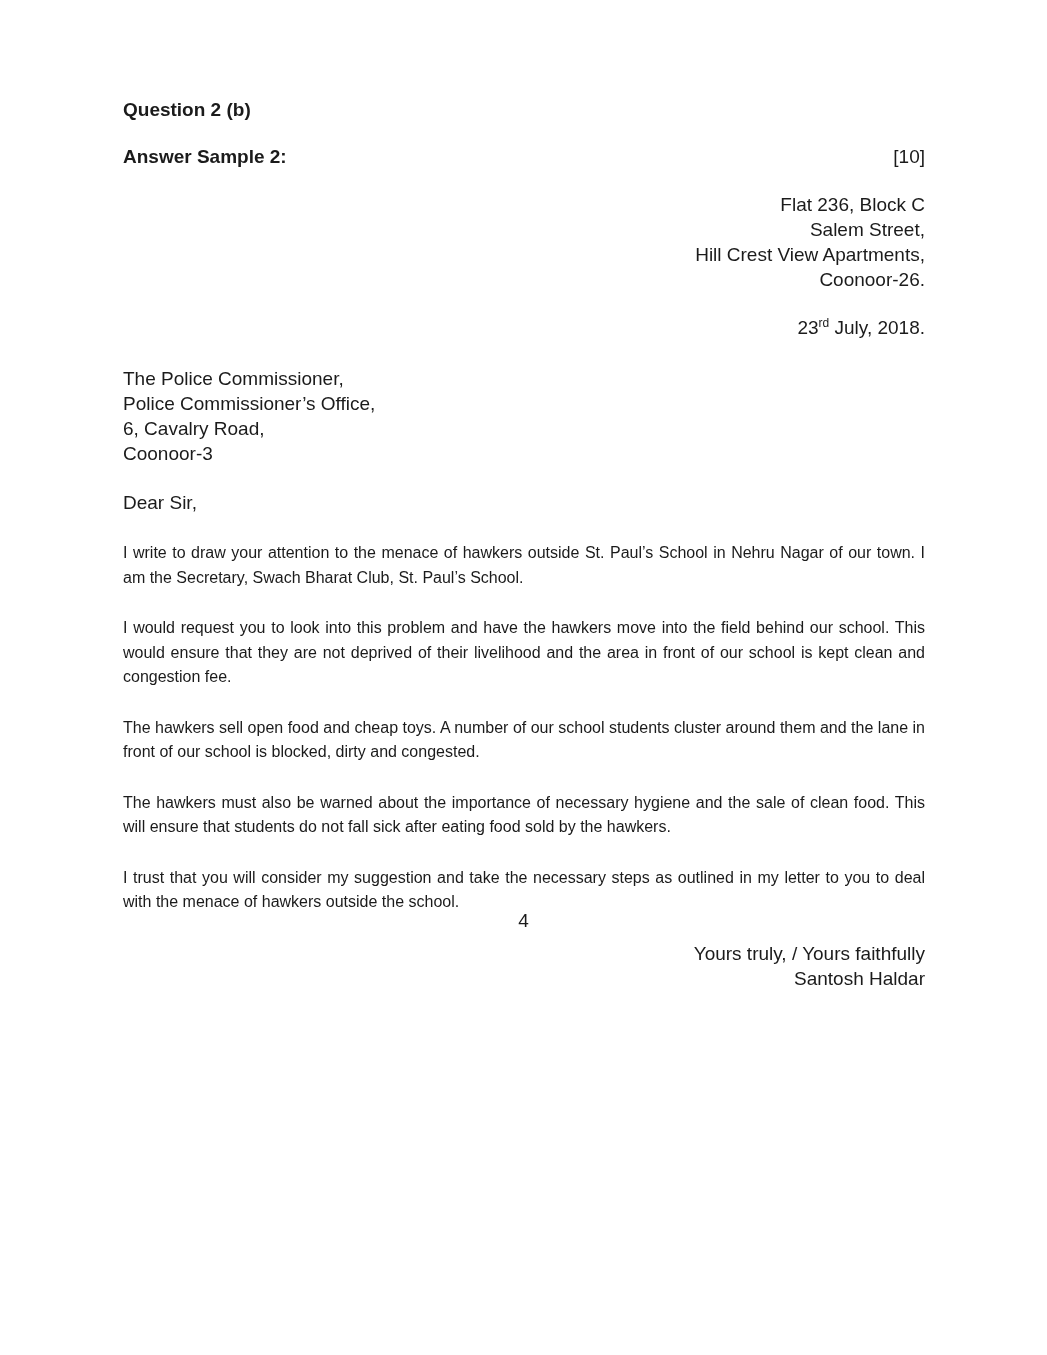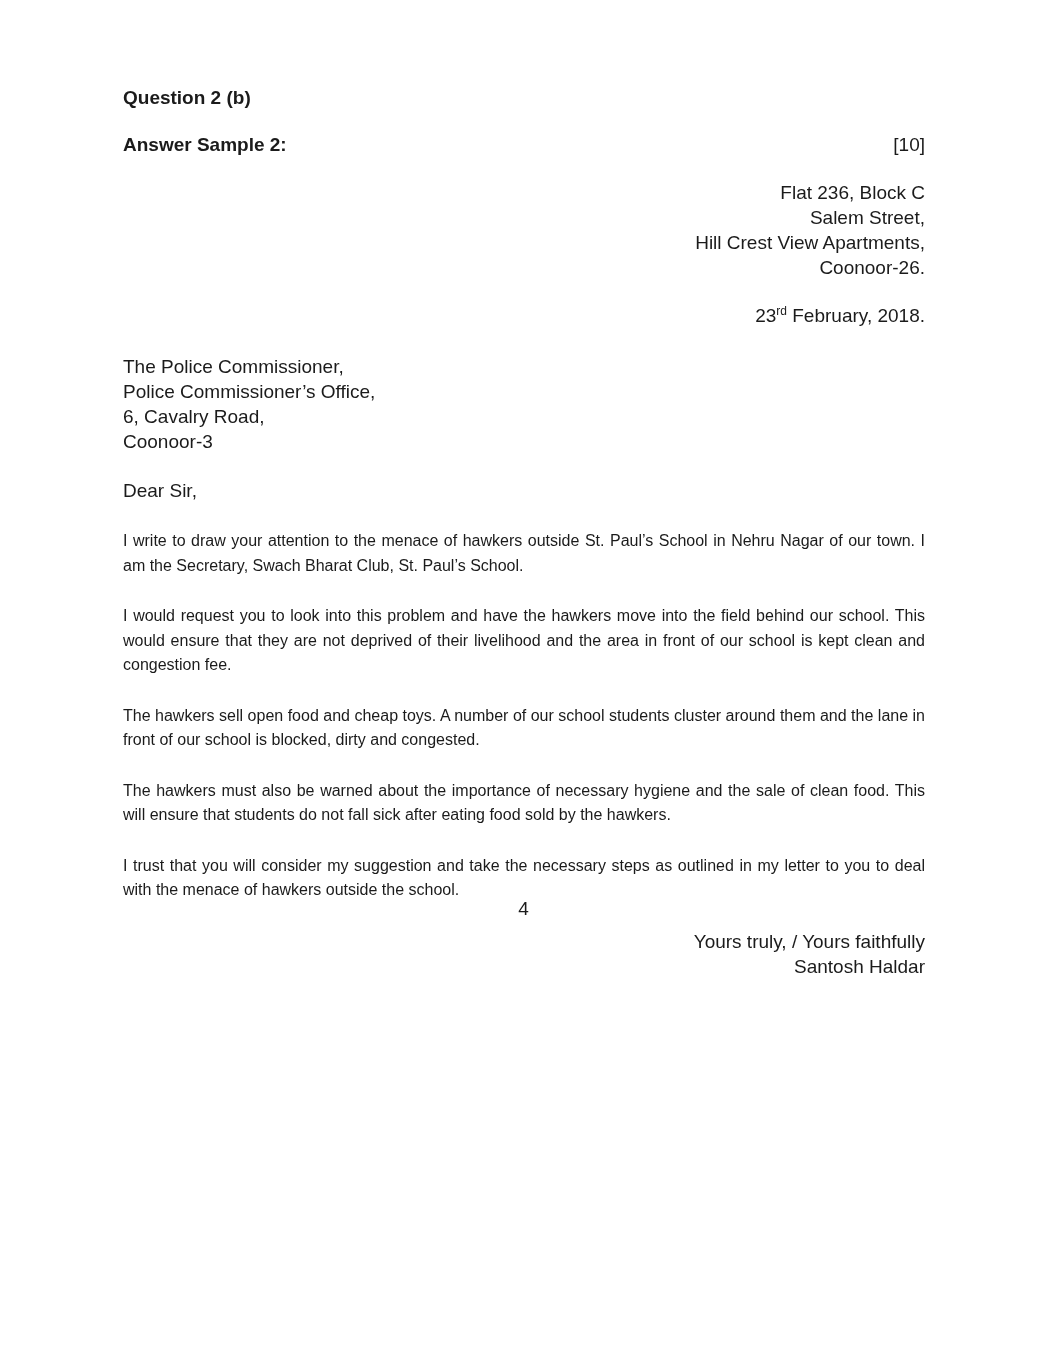--- a/index.html
+++ b/index.html
@@ -6,21 +6,21 @@
   * { margin: 0; padding: 0; box-sizing: border-box; }
   html, body { background: #ffffff; }
   body {
     font-family: "Liberation Sans", "DejaVu Sans", sans-serif;
     color: #1b1b1b;
   }
   .page {
     position: relative;
     width: 1047px;
     height: 1007px;
-    margin: 0 auto;
+    margin: 12px auto;
     background: #ffffff;
     padding: 86px 122px 0 123px;
     overflow: hidden;
   }
   .q-heading {
     font-weight: bold;
     font-size: 19px;
     line-height: 24px;
   }
   .answer-row {
@@ -101,21 +101,21 @@
     <div class="marks">[10]</div>
   </div>
 
   <div class="sender-address">
     <div>Flat 236, Block C</div>
     <div>Salem Street,</div>
     <div>Hill Crest View Apartments,</div>
     <div>Coonoor-26.</div>
   </div>
 
-  <div class="date-line"><span>23</span><sup>rd</sup><span> February, 2018.</span></div>
+  <div class="date-line"><span>23</span><sup>rd</sup><span> July, 2018.</span></div>
 
   <div class="recipient-address">
     <div>The Police Commissioner,</div>
     <div>Police Commissioner’s Office,</div>
     <div>6, Cavalry Road,</div>
     <div>Coonoor-3</div>
   </div>
 
   <div class="salutation">Dear Sir,</div>
 

